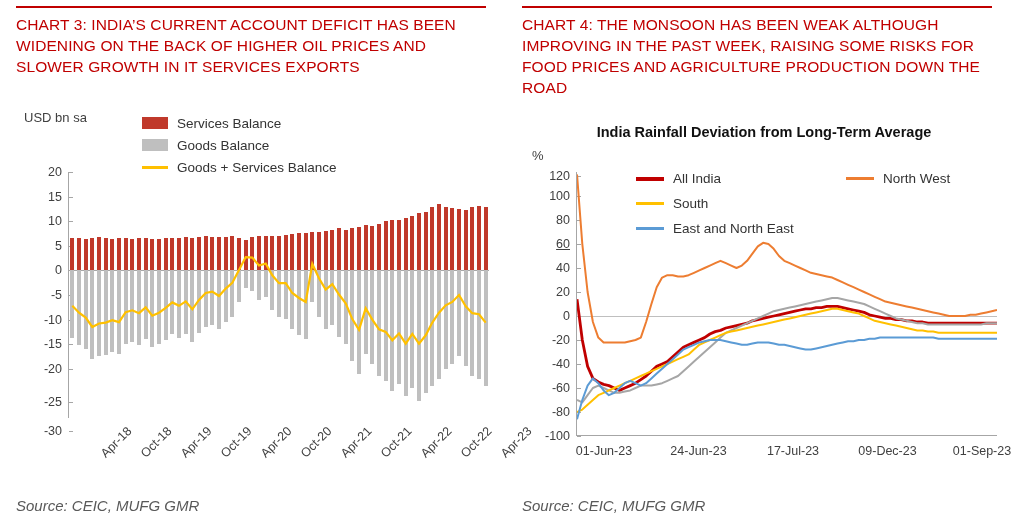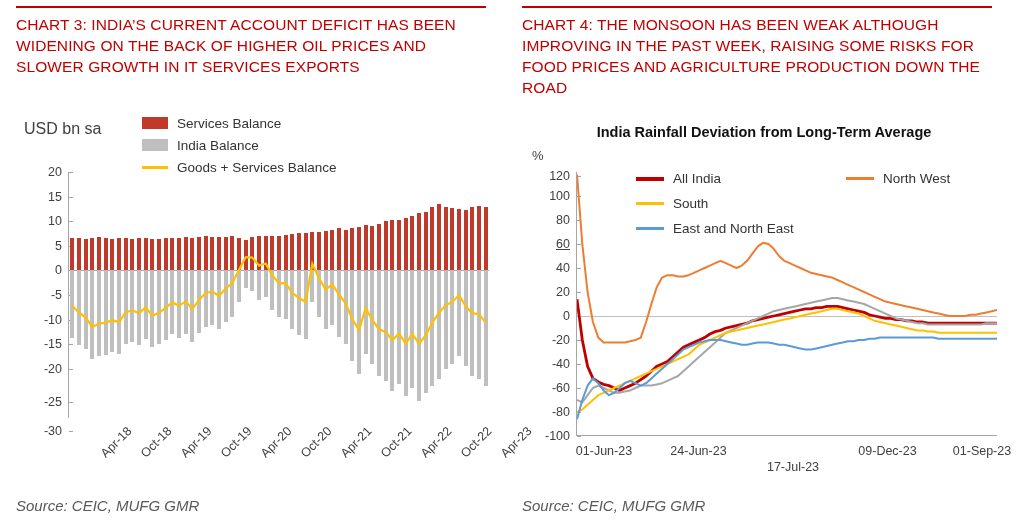--- a/index.html
+++ b/index.html
@@ -59,22 +59,22 @@
   .c3-wrap {
     position: absolute;
     top: 110px;
     left: 8px;
     width: 492px;
     height: 370px;
   }
   .c3-unit {
     position: absolute;
     left: 12px;
-    top: 10px;
-    font-size: 16px;
+    top: 0;
+    font-size: 13px;
     color: #404040;
   }
   .c3-legend {
     position: absolute;
     left: 130px;
     top: 2px;
     width: 300px;
   }
   .c3-legend .row {
     display: flex;
@@ -272,21 +272,21 @@
     <div class="c3-wrap">
       <div class="c3-unit">USD bn sa</div>
 
       <div class="c3-legend">
         <div class="row">
           <span class="swatch" style="background:#c0392b"></span>
           <span>Services Balance</span>
         </div>
         <div class="row">
           <span class="swatch" style="background:#bfbfbf"></span>
-          <span>India Balance</span>
+          <span>Goods Balance</span>
         </div>
         <div class="row">
           <span class="swatch line" style="background:#ffc000"></span>
           <span>Goods + Services Balance</span>
         </div>
       </div>
 
       <div class="c3-plot" id="c3plot">
           <div class="c3-ytick" style="top: 0px;">20<i></i></div>
           <div class="c3-ytick" style="top: 24.6px;">15<i></i></div>
@@ -500,21 +500,21 @@
             <path d="M0.0,127.2 L5.3,168.0 L10.6,194.4 L15.9,206.4 L21.3,210.0 L26.6,212.4 L31.9,213.6 L37.2,216.0 L42.5,218.4 L47.8,216.0 L53.2,213.6 L58.5,211.2 L63.8,207.6 L69.1,204.0 L74.4,199.2 L79.7,194.4 L85.1,192.0 L90.4,189.6 L95.7,184.8 L101.0,180.0 L106.3,175.2 L111.6,172.8 L117.0,170.4 L122.3,168.0 L127.6,165.6 L132.9,162.0 L138.2,159.6 L143.5,158.4 L148.9,156.0 L154.2,154.8 L159.5,153.6 L164.8,152.4 L170.1,151.2 L175.4,148.8 L180.8,147.6 L186.1,146.4 L191.4,145.2 L196.7,144.0 L202.0,142.8 L207.3,141.6 L212.7,140.4 L218.0,139.2 L223.3,138.0 L228.6,136.8 L233.9,136.8 L239.2,135.6 L244.6,135.6 L249.9,134.4 L255.2,134.4 L260.5,134.4 L265.8,135.6 L271.1,136.8 L276.5,138.0 L281.8,139.2 L287.1,140.4 L292.4,142.8 L297.7,144.0 L303.0,145.2 L308.4,146.4 L313.7,146.4 L319.0,147.6 L324.3,147.6 L329.6,148.8 L334.9,148.8 L340.3,150.0 L345.6,150.0 L350.9,151.2 L356.2,151.2 L361.5,151.2 L366.8,151.2 L372.2,151.2 L377.5,151.2 L382.8,151.2 L388.1,151.2 L393.4,151.2 L398.7,151.2 L404.1,151.2 L409.4,151.2 L414.7,151.2 L420.0,151.2 " fill="none" stroke="#c00000" stroke-width="2.8" stroke-linejoin="round"></path>
             <path d="M0.0,2.4 L5.3,72.0 L10.6,120.0 L15.9,150.0 L21.3,165.6 L26.6,170.4 L31.9,170.4 L37.2,170.4 L42.5,170.4 L47.8,170.4 L53.2,169.2 L58.5,168.0 L63.8,165.6 L69.1,150.0 L74.4,132.0 L79.7,115.2 L85.1,105.6 L90.4,103.2 L95.7,103.2 L101.0,104.4 L106.3,104.4 L111.6,103.2 L117.0,100.8 L122.3,98.4 L127.6,96.0 L132.9,93.6 L138.2,91.2 L143.5,88.8 L148.9,91.2 L154.2,93.6 L159.5,96.0 L164.8,93.6 L170.1,88.8 L175.4,81.6 L180.8,74.4 L186.1,70.8 L191.4,72.0 L196.7,76.8 L202.0,84.0 L207.3,88.8 L212.7,91.2 L218.0,93.6 L223.3,96.0 L228.6,98.4 L233.9,100.8 L239.2,102.0 L244.6,103.2 L249.9,104.4 L255.2,105.6 L260.5,108.0 L265.8,110.4 L271.1,112.8 L276.5,115.2 L281.8,117.6 L287.1,120.0 L292.4,122.4 L297.7,124.8 L303.0,127.2 L308.4,129.6 L313.7,130.8 L319.0,132.0 L324.3,133.2 L329.6,134.4 L334.9,135.6 L340.3,136.8 L345.6,138.0 L350.9,139.2 L356.2,140.4 L361.5,141.6 L366.8,142.8 L372.2,144.0 L377.5,144.0 L382.8,144.0 L388.1,144.0 L393.4,142.8 L398.7,142.8 L404.1,141.6 L409.4,140.4 L414.7,139.2 L420.0,138.0 " fill="none" stroke="#ed7d31" stroke-width="2" stroke-linejoin="round"></path>
             <path d="M0.0,228.0 L5.3,230.4 L10.6,223.2 L15.9,216.0 L21.3,213.6 L26.6,216.0 L31.9,218.4 L37.2,220.8 L42.5,220.8 L47.8,219.6 L53.2,218.4 L58.5,216.0 L63.8,213.6 L69.1,213.6 L74.4,213.6 L79.7,212.4 L85.1,211.2 L90.4,208.8 L95.7,206.4 L101.0,204.0 L106.3,199.2 L111.6,194.4 L117.0,189.6 L122.3,184.8 L127.6,180.0 L132.9,175.2 L138.2,170.4 L143.5,165.6 L148.9,160.8 L154.2,158.4 L159.5,156.0 L164.8,153.6 L170.1,151.2 L175.4,148.8 L180.8,146.4 L186.1,144.0 L191.4,141.6 L196.7,139.2 L202.0,138.0 L207.3,136.8 L212.7,135.6 L218.0,134.4 L223.3,133.2 L228.6,132.0 L233.9,130.8 L239.2,129.6 L244.6,128.4 L249.9,127.2 L255.2,126.0 L260.5,126.0 L265.8,127.2 L271.1,128.4 L276.5,129.6 L281.8,130.8 L287.1,132.0 L292.4,134.4 L297.7,136.8 L303.0,139.2 L308.4,141.6 L313.7,144.0 L319.0,146.4 L324.3,147.6 L329.6,148.8 L334.9,150.0 L340.3,151.2 L345.6,151.2 L350.9,152.4 L356.2,152.4 L361.5,152.4 L366.8,152.4 L372.2,152.4 L377.5,152.4 L382.8,152.4 L388.1,152.4 L393.4,152.4 L398.7,152.4 L404.1,152.4 L409.4,151.2 L414.7,151.2 L420.0,151.2 " fill="none" stroke="#a6a6a6" stroke-width="2" stroke-linejoin="round"></path>
             <path d="M0.0,240.0 L5.3,237.6 L10.6,232.8 L15.9,228.0 L21.3,223.2 L26.6,220.8 L31.9,218.4 L37.2,216.0 L42.5,213.6 L47.8,211.2 L53.2,208.8 L58.5,206.4 L63.8,204.0 L69.1,201.6 L74.4,199.2 L79.7,196.8 L85.1,194.4 L90.4,192.0 L95.7,189.6 L101.0,187.2 L106.3,184.8 L111.6,182.4 L117.0,177.6 L122.3,172.8 L127.6,170.4 L132.9,168.0 L138.2,165.6 L143.5,163.2 L148.9,160.8 L154.2,159.6 L159.5,158.4 L164.8,157.2 L170.1,156.0 L175.4,154.8 L180.8,153.6 L186.1,152.4 L191.4,151.2 L196.7,150.0 L202.0,148.8 L207.3,147.6 L212.7,146.4 L218.0,145.2 L223.3,144.0 L228.6,142.8 L233.9,141.6 L239.2,140.4 L244.6,139.2 L249.9,138.0 L255.2,136.8 L260.5,136.8 L265.8,138.0 L271.1,139.2 L276.5,140.4 L281.8,141.6 L287.1,144.0 L292.4,146.4 L297.7,148.8 L303.0,150.0 L308.4,151.2 L313.7,152.4 L319.0,153.6 L324.3,154.8 L329.6,156.0 L334.9,157.2 L340.3,158.4 L345.6,158.4 L350.9,159.6 L356.2,159.6 L361.5,160.8 L366.8,160.8 L372.2,160.8 L377.5,160.8 L382.8,160.8 L388.1,160.8 L393.4,160.8 L398.7,160.8 L404.1,160.8 L409.4,160.8 L414.7,160.8 L420.0,160.8 " fill="none" stroke="#ffc000" stroke-width="2" stroke-linejoin="round"></path>
             <path d="M0.0,247.2 L5.3,228.0 L10.6,213.6 L15.9,206.4 L21.3,211.2 L26.6,218.4 L31.9,223.2 L37.2,220.8 L42.5,216.0 L47.8,211.2 L53.2,208.8 L58.5,211.2 L63.8,213.6 L69.1,211.2 L74.4,206.4 L79.7,201.6 L85.1,196.8 L90.4,192.0 L95.7,187.2 L101.0,182.4 L106.3,177.6 L111.6,175.2 L117.0,172.8 L122.3,170.4 L127.6,169.2 L132.9,168.0 L138.2,168.0 L143.5,168.0 L148.9,169.2 L154.2,170.4 L159.5,171.6 L164.8,172.8 L170.1,172.8 L175.4,171.6 L180.8,170.4 L186.1,170.4 L191.4,170.4 L196.7,171.6 L202.0,172.8 L207.3,172.8 L212.7,174.0 L218.0,175.2 L223.3,176.4 L228.6,177.6 L233.9,177.6 L239.2,176.4 L244.6,175.2 L249.9,174.0 L255.2,172.8 L260.5,171.6 L265.8,170.4 L271.1,169.2 L276.5,169.2 L281.8,168.0 L287.1,168.0 L292.4,166.8 L297.7,166.8 L303.0,165.6 L308.4,165.6 L313.7,165.6 L319.0,165.6 L324.3,165.6 L329.6,165.6 L334.9,165.6 L340.3,165.6 L345.6,165.6 L350.9,165.6 L356.2,165.6 L361.5,166.8 L366.8,166.8 L372.2,166.8 L377.5,166.8 L382.8,166.8 L388.1,166.8 L393.4,166.8 L398.7,166.8 L404.1,166.8 L409.4,166.8 L414.7,166.8 L420.0,166.8 " fill="none" stroke="#5b9bd5" stroke-width="2" stroke-linejoin="round"></path>
           </svg>
         </div>
       <div class="c4-xlabels" id="c4xlabels">
           <div class="c4-xlab" style="left: 28px; top: 2px;">01-Jun-23</div>
           <div class="c4-xlab" style="left: 122.5px; top: 2px;">24-Jun-23</div>
-          <div class="c4-xlab" style="left: 217px; top: 18px; text-align: center;">17-Jul-23</div>
+          <div class="c4-xlab" style="left: 217px; top: 2px; text-align: center;">17-Jul-23</div>
           <div class="c4-xlab" style="left: 311.5px; top: 2px;">09-Dec-23</div>
           <div class="c4-xlab" style="left: 406px; top: 2px;">01-Sep-23</div>
         </div>
     </div>
 
     <div class="source">Source: CEIC, MUFG GMR</div>
   </div>
 
 </div>
 

